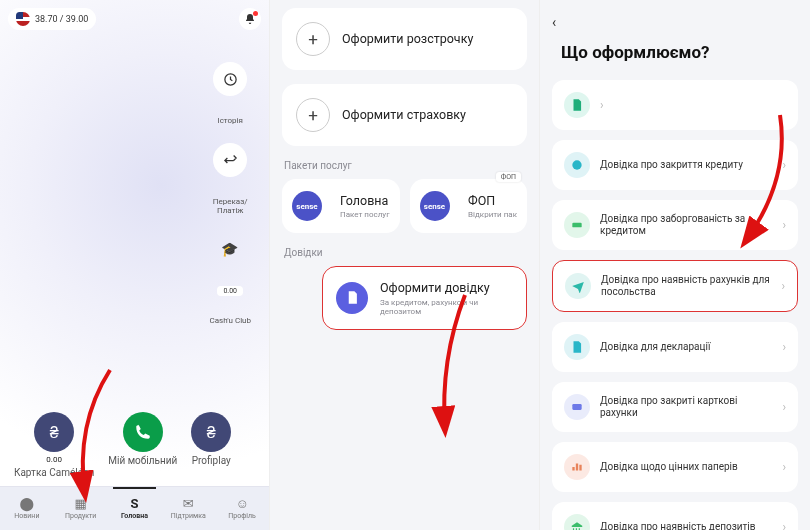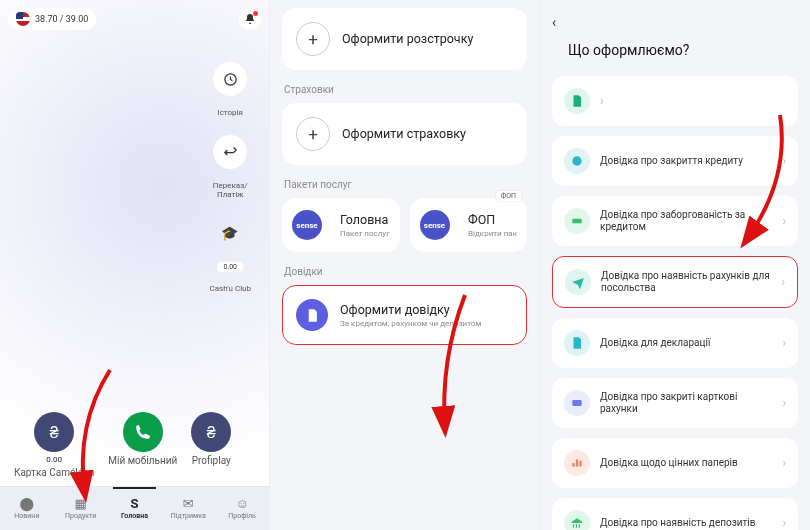--- a/index.html
+++ b/index.html
@@ -16,21 +16,21 @@
 .rate-pill{display:flex;align-items:center;background:#fff;border-radius:18px;padding:4px 8px;font-size:9px;color:#333;gap:5px;}
 .flag{width:14px;height:14px;border-radius:50%;display:inline-block;}
 .flag-us{background:linear-gradient(#b22 33%,#fff 33%,#fff 66%,#b22 66%);position:relative;}
 .flag-us::before{content:"";position:absolute;top:0;left:0;width:7px;height:7px;background:#223a7a;border-radius:50% 0 0 0;}
 .flag-eu{background:#039;position:relative;}
 .bell{width:22px;height:22px;border-radius:50%;background:#fff;display:flex;align-items:center;justify-content:center;margin-left:auto;position:relative;}
 .bell::after{content:"";position:absolute;top:3px;right:3px;width:5px;height:5px;border-radius:50%;background:#f33;}
 .bell svg{width:12px;height:12px;}
 
 .s1-mid{position:absolute;top:62px;right:18px;display:flex;flex-direction:column;gap:18px;align-items:center;}
-.mid-item{display:flex;flex-direction:column;align-items:center;gap:12px;}
+.mid-item{display:flex;flex-direction:column;align-items:center;gap:20px;}
 .mid-icon{width:34px;height:34px;border-radius:50%;background:#fff;display:flex;align-items:center;justify-content:center;color:#333;font-size:14px;}
 .mid-label{font-size:8px;color:#555;text-align:center;line-height:1.15;}
 .cashu{width:30px;height:30px;display:flex;align-items:center;justify-content:center;font-size:14px;}
 .cashu-badge{background:#fff;border-radius:4px;padding:1px 6px;font-size:7px;color:#333;margin-top:2px;}
 
 .s1-bot-row{position:absolute;bottom:52px;left:0;right:0;display:flex;gap:14px;padding:0 14px;}
 .bot-item{display:flex;flex-direction:column;align-items:center;gap:3px;}
 .bot-icon{width:40px;height:40px;border-radius:50%;display:flex;align-items:center;justify-content:center;color:#fff;font-size:16px;}
 .bi-a{background:#414876;}
 .bi-b{background:#0a9d49;}
@@ -56,27 +56,27 @@
 .card-txt{display:flex;flex-direction:column;}
 .card-title{font-size:12.5px;color:#222;line-height:1.25;}
 .card-sub{font-size:8px;color:#8a8a92;margin-top:2px;}
 .cards-row{display:flex;gap:10px;}
 .card-half{flex:1;padding:12px 10px;justify-content:space-between;}
 .sense-icon{width:30px;height:30px;border-radius:50%;background:#4b52c7;color:#fff;font-size:8px;display:flex;align-items:center;justify-content:center;flex-shrink:0;font-weight:bold;}
 .fop-tag{position:absolute;top:-7px;right:6px;background:#fff;font-size:7px;color:#555;padding:1px 5px;border-radius:3px;box-shadow:0 0 2px rgba(0,0,0,.15);}
 .card-half{position:relative;}
 .doc-icon{width:32px;height:32px;border-radius:50%;background:#5b5fe0;display:flex;align-items:center;justify-content:center;flex-shrink:0;}
 .doc-icon svg{width:15px;height:15px;fill:#fff;}
-.highlighted{outline:1.5px solid #d33;outline-offset:-1px;}
+.highlighted{outline:1.5px solid #d33;outline-offset:-1px;margin-left:40px;}
 
 
 .s3{padding:10px 12px 0;}
 .s3-top{display:flex;align-items:center;height:24px;}
 .back-ch{font-size:14px;color:#333;}
-.s3-title{font-size:14px;font-weight:400;color:#111;margin:8px 16px 18px;}
+.s3-title{font-size:17px;font-weight:700;color:#111;margin:8px 9px 18px;}
 .opts{display:flex;flex-direction:column;gap:10px;}
 .opt{background:#fff;border-radius:12px;padding:12px 12px;display:flex;align-items:center;gap:10px;}
 .opt-ic{width:26px;height:26px;border-radius:50%;display:flex;align-items:center;justify-content:center;flex-shrink:0;}
 .opt-ic svg{width:14px;height:14px;}
 .opt-txt{font-size:10px;color:#333;line-height:1.25;flex:1;}
 .opt-ch{color:#bbb;font-size:12px;}
 .opt.hl{border:1.5px solid #d33;}
 </style>
 </head>
 <body>
@@ -177,21 +177,20 @@
 
 <div class="screen s2">
   <div class="card">
     <div class="plus-btn">+</div>
     <div class="card-txt">
           <div class="card-title">Оформити розстрочку</div>
         </div>
   </div>
 
   <div class="s2-sec">
-    <div class="sec-lbl">Страховки</div>
     <div class="card">
       <div class="plus-btn">+</div>
       <div class="card-txt">
             <div class="card-title">Оформити страховку</div>
           </div>
     </div>
   </div>
 
   <div class="s2-sec">
     <div class="sec-lbl">Пакети послуг</div>

